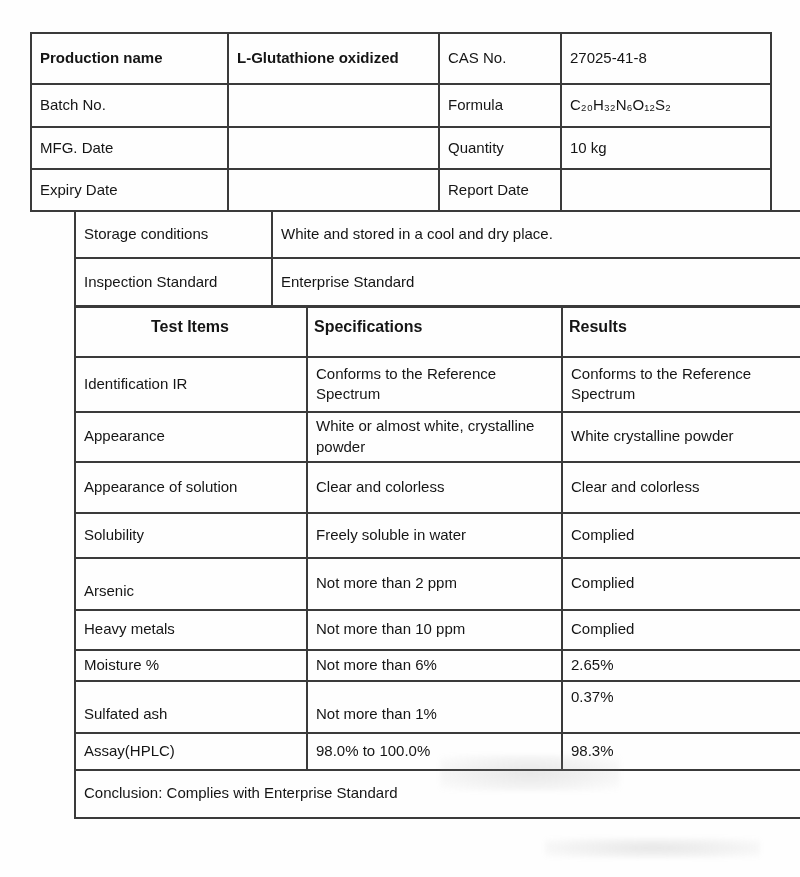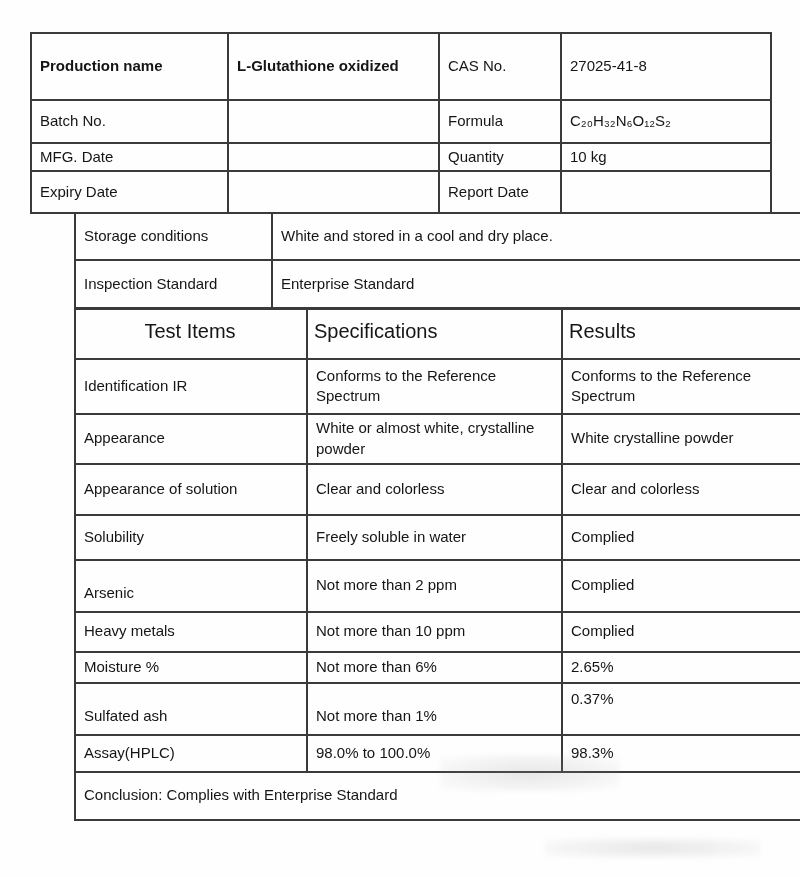--- a/index.html
+++ b/index.html
@@ -32,22 +32,22 @@
     padding: 2px 8px;
     font-size: 15px;
     line-height: 1.35;
     vertical-align: middle;
     overflow: hidden;
     word-wrap: break-word;
   }
   .b  { font-weight: bold; }
   .hdr td {
     border-top-width: 3px;
-    font-weight: normal;
-    font-size: 20px;
+    font-weight: bold;
+    font-size: 16px;
     vertical-align: top;
     padding-top: 8px;
     padding-left: 6px;
   }
   .ctr { text-align: center; }
   .low  { vertical-align: bottom; padding-bottom: 7px; }
   .high { vertical-align: top; padding-top: 5px; border-radius: 14px; }
   
   .smudge {
     position: absolute;
@@ -65,33 +65,33 @@
   <div class="doc-wrap">
 
     <table>
       <colgroup>
           <col style="width:197px">
           <col style="width:211px">
           <col style="width:122px">
           <col style="width:210px">
         </colgroup>
       <tbody>
-          <tr style="height:67px">
+          <tr style="height:51px">
         <td class="b">Production name</td>
         <td class="b">L-Glutathione oxidized</td>
         <td>CAS No.</td>
         <td>27025-41-8</td>
       </tr>
       <tr style="height:43px">
         <td>Batch No.</td>
         <td></td>
         <td>Formula</td>
         <td>C₂₀H₃₂N₆O₁₂S₂</td>
       </tr>
-      <tr style="height:28px">
+      <tr style="height:42px">
         <td>MFG. Date</td>
         <td></td>
         <td>Quantity</td>
         <td>10 kg</td>
       </tr>
       <tr style="height:42px">
         <td>Expiry Date</td>
         <td></td>
         <td>Report Date</td>
         <td></td>

